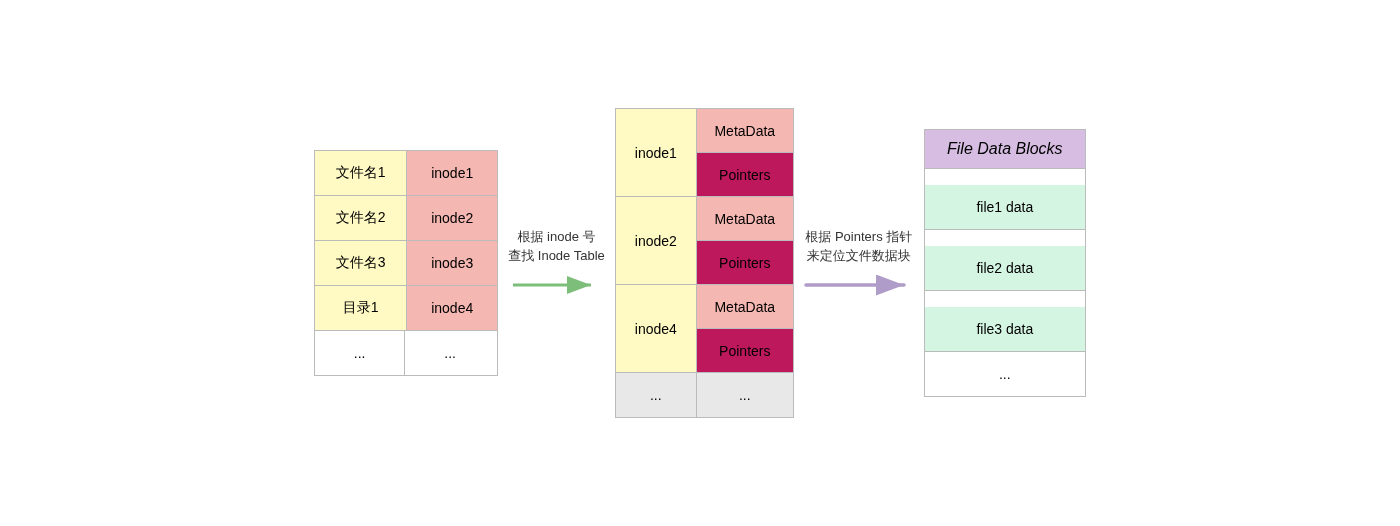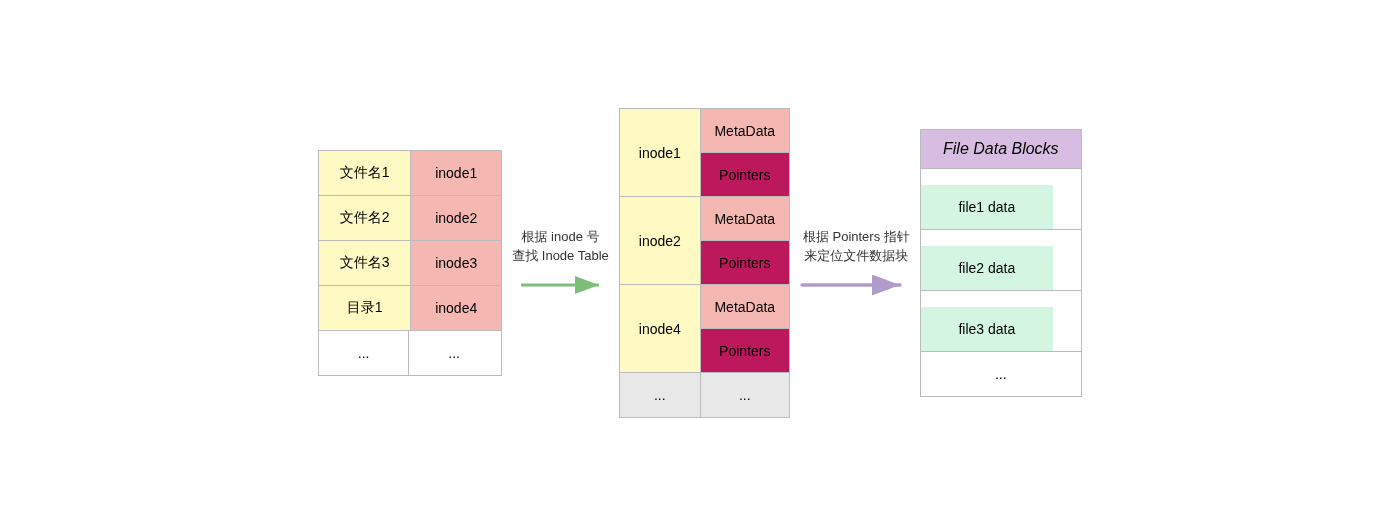--- a/index.html
+++ b/index.html
@@ -59,28 +59,28 @@
     .dir-title { background: #aed6f1; }
     .dir-col1 { width: 92px; background: #fff9c4; }
     .dir-col2 { width: 90px; background: #f5b7b1; }
     .dir-dots { background: #fff; width: 90px; }
 
     
     .inode-title { background: #a9dfbf; }
 
     
     .fdb-title { background: #d7bde2; font-style: italic; }
-    .fdb-cell { width: 132px; background: #d5f5e3; margin-top: 16px; }
+    .fdb-cell { width: 160px; background: #d5f5e3; margin-top: 16px; }
     .fdb-dots { background: #fff; width: 160px; }
 
     
     .arrow-container {
       display: flex;
       flex-direction: column;
-      align-items: flex-end;
+      align-items: center;
       justify-content: center;
       padding: 0 10px;
       position: relative;
     }
     .arrow-label {
       font-size: 13px;
       color: #333;
       text-align: center;
       line-height: 1.5;
       margin-bottom: 4px;
@@ -118,21 +118,21 @@
     }
     .inode-right-col {
       display: flex;
       flex-direction: column;
     }
     .inode-right-cell {
       display: flex;
       align-items: center;
       justify-content: center;
       font-size: 14px;
-      width: 88px;
+      width: 96px;
       min-height: 44px;
       border-bottom: 1.5px solid #bbb;
     }
     .inode-right-cell:last-child {
       border-bottom: none;
     }
     .inode-right-cell.meta { background: #f5b7b1; }
     .inode-right-cell.ptr { background: #be185d; }
     .inode-right-cell.dots { background: #e8e8e8; }
   </style>

